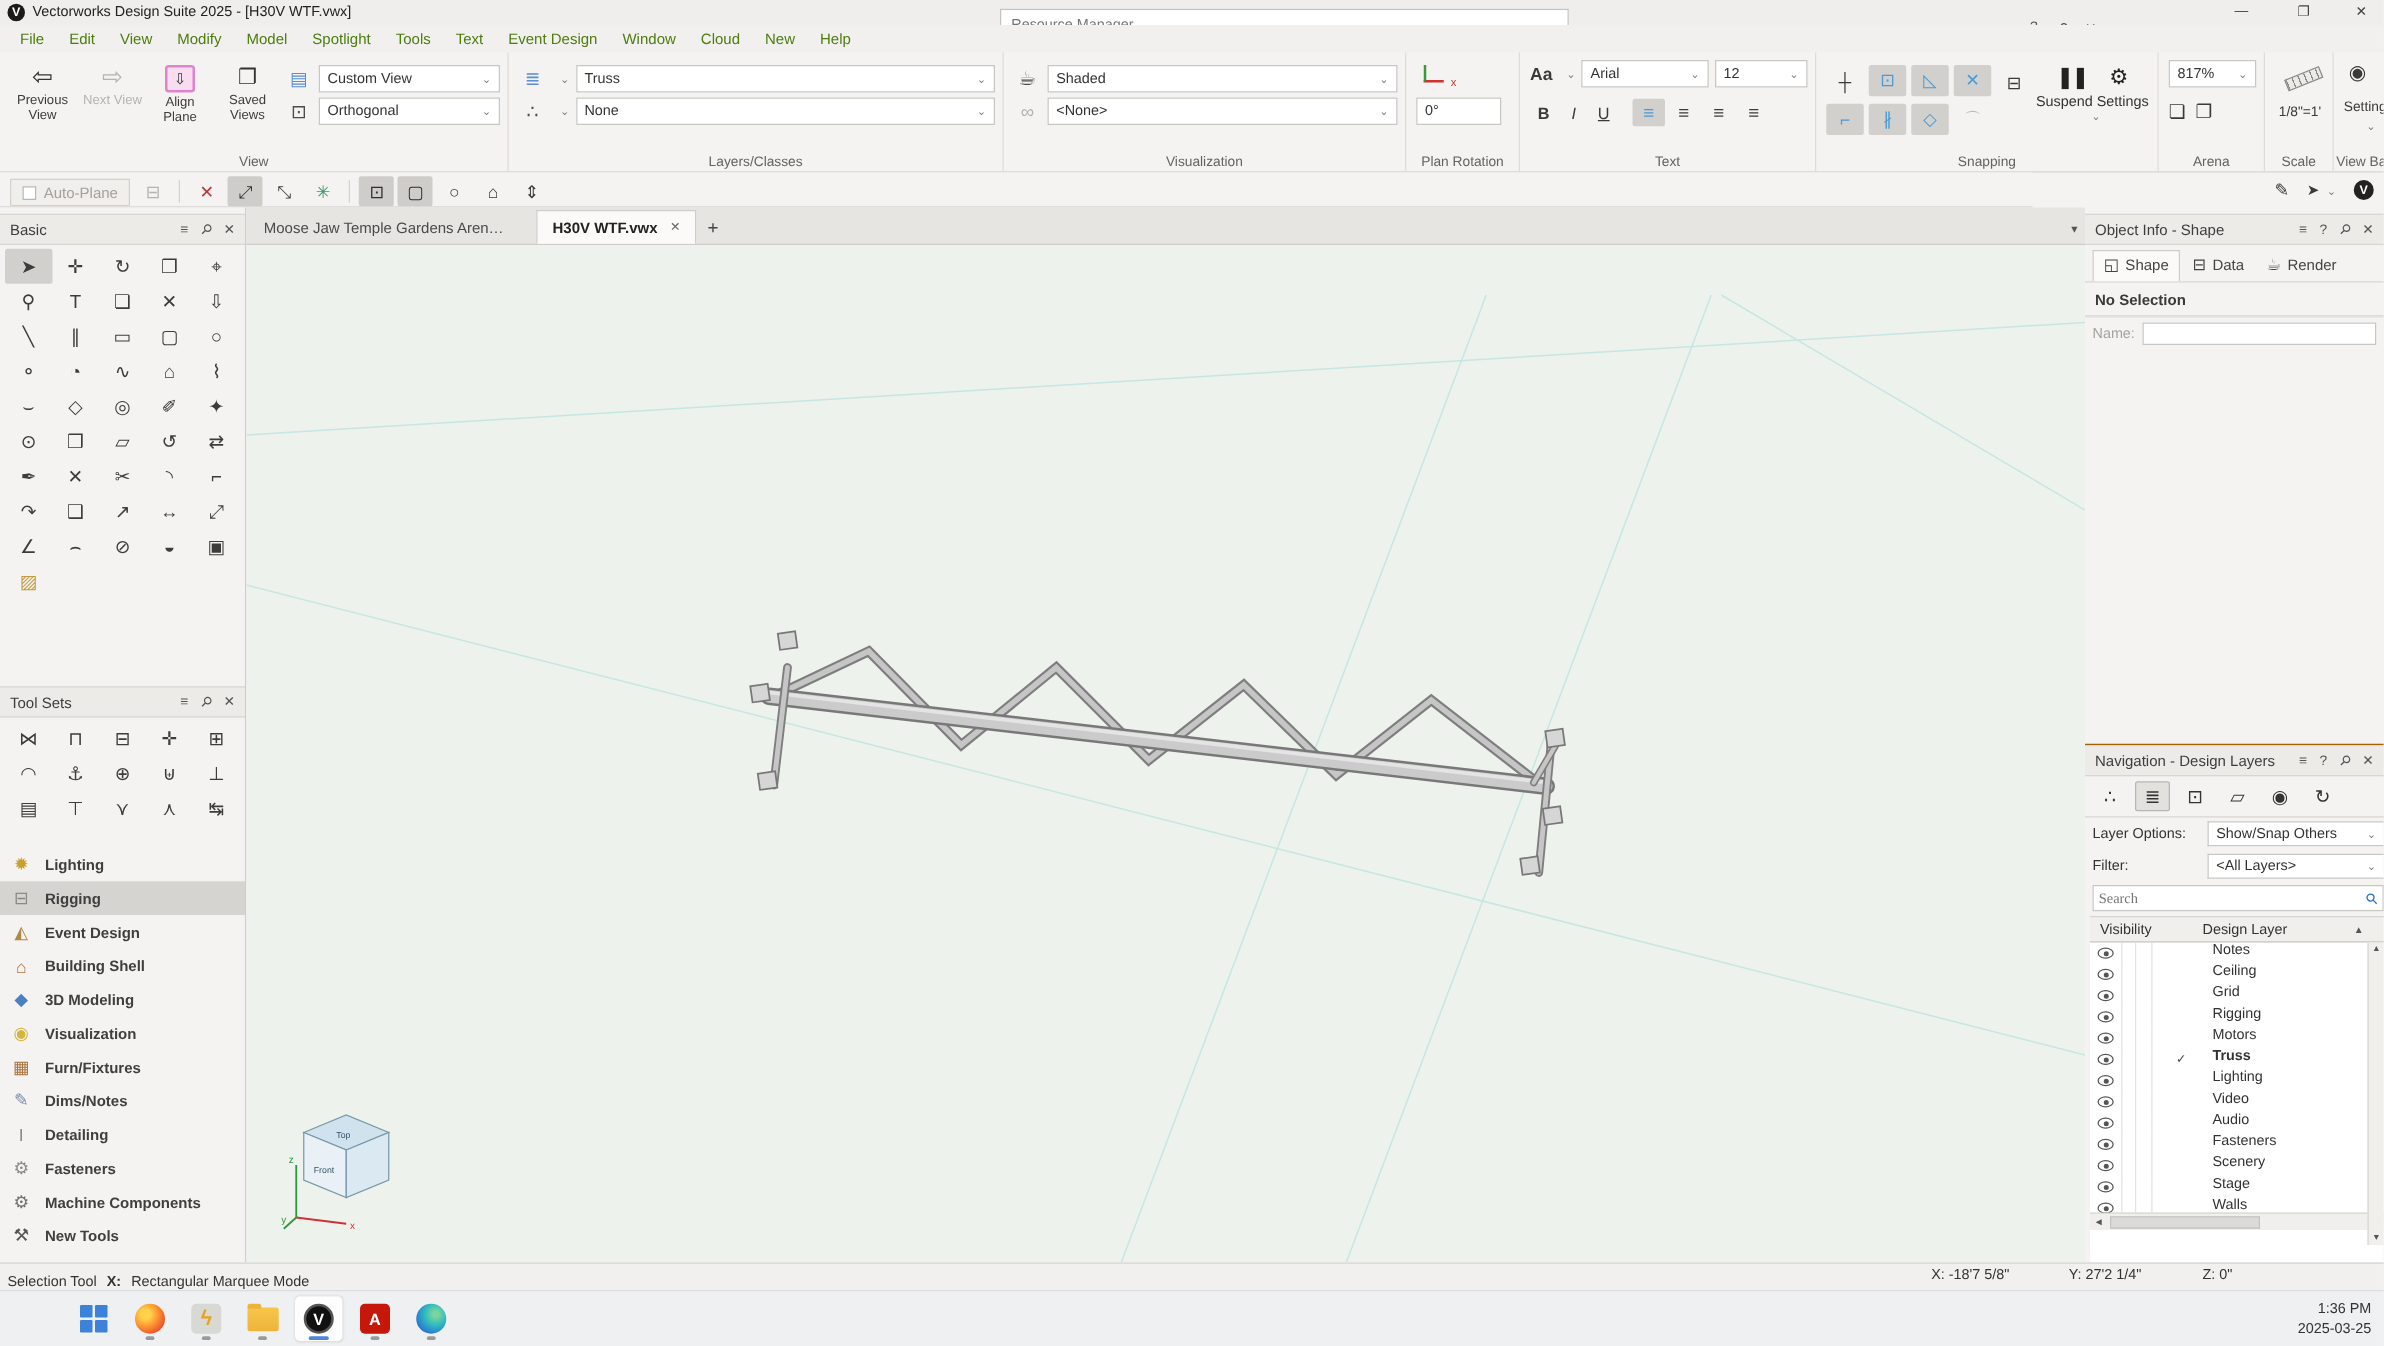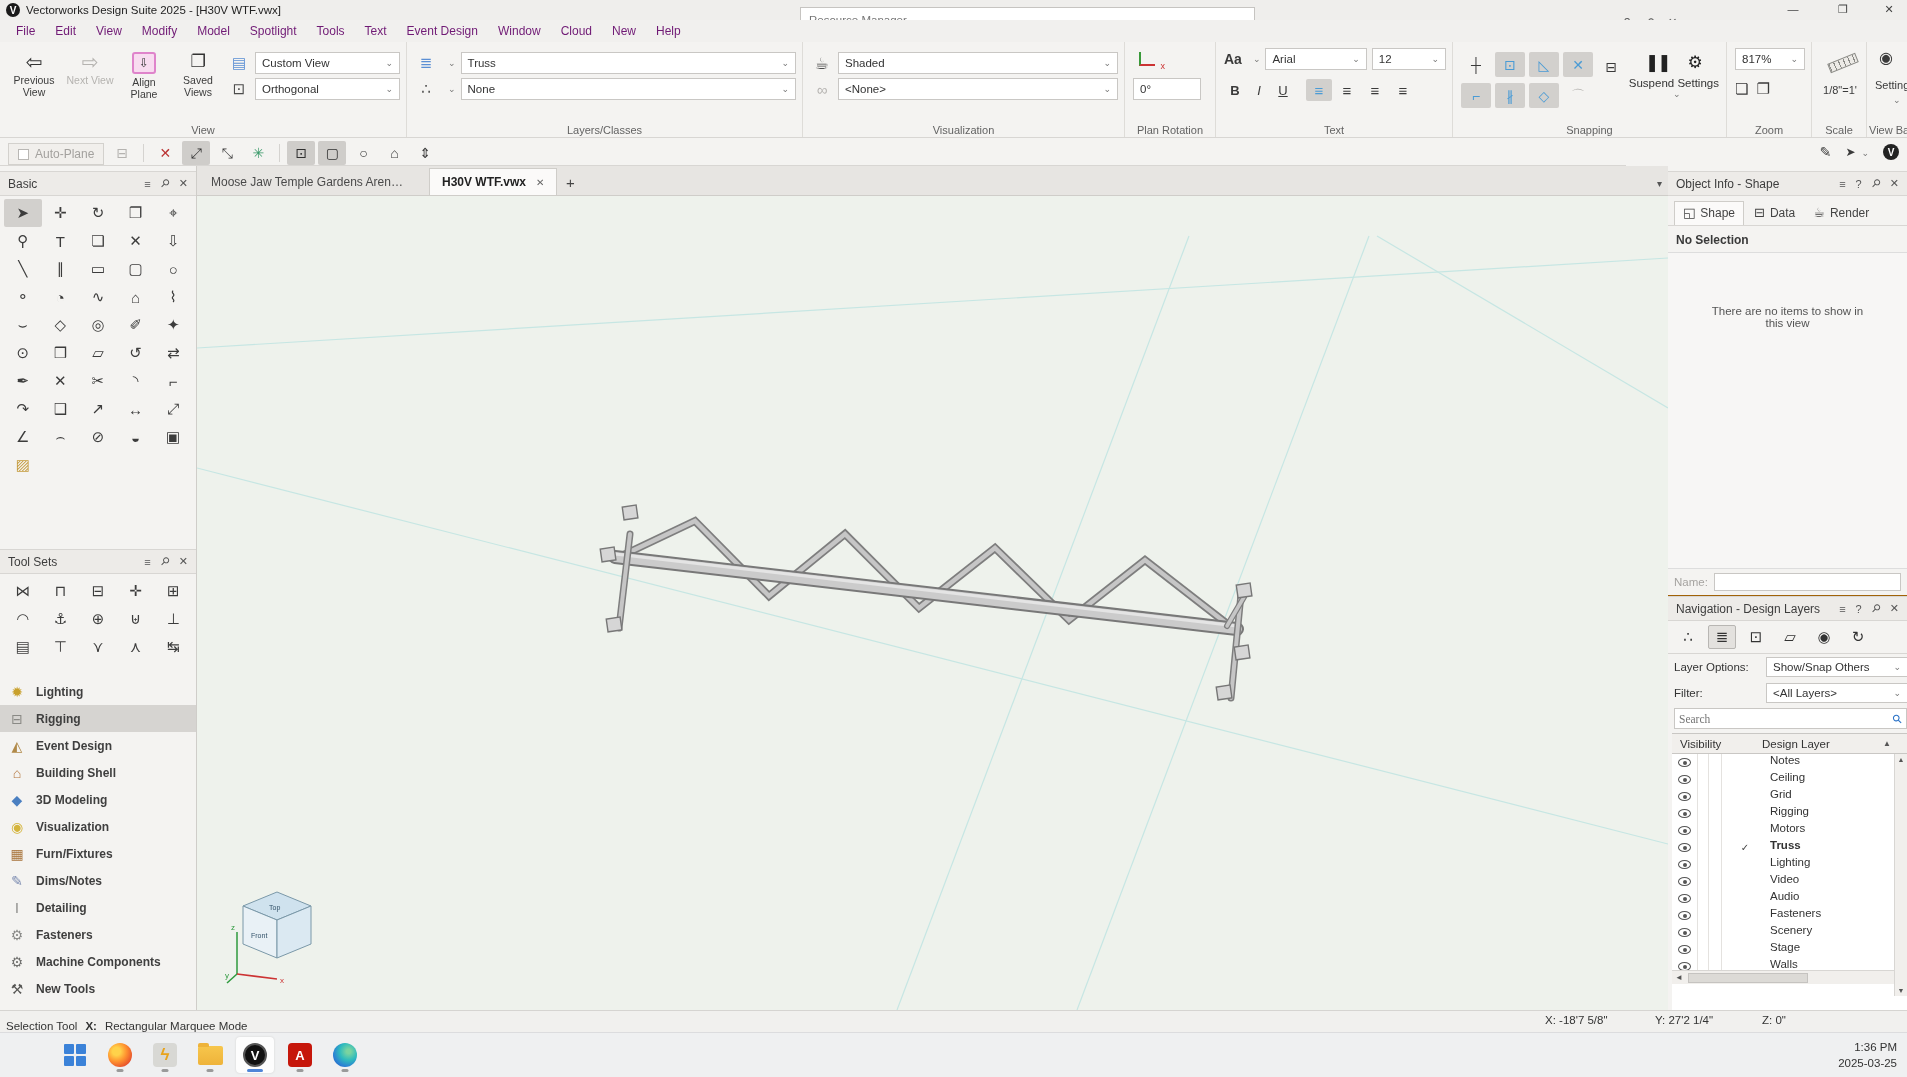--- a/index.html
+++ b/index.html
@@ -15,21 +15,21 @@
 .palctl{position:absolute;top:16px;color:#555;font-size:11px}
 #acct{position:absolute;left:1694px;top:22px;display:flex;align-items:center;gap:14px}
 .home-ic{position:relative;font-size:15px;color:#333}
 .home-ic i{position:absolute;right:-4px;top:-2px;width:7px;height:7px;border-radius:50%;background:#d22;border:1px solid #efeeec}
 .mag{display:inline-block;transform:rotate(-45deg);font-size:14px;color:#333}
 .person{width:14px;height:13px;position:relative;display:inline-block}
 .person::before{content:"";position:absolute;top:0;left:4px;width:6px;height:6px;border:1.4px solid #444;border-radius:50%}
 .person::after{content:"";position:absolute;bottom:0;left:1px;width:12px;height:6px;border:1.4px solid #444;border-bottom:none;border-radius:7px 7px 0 0}
 
 #menubar{position:absolute;left:0;top:20px;width:1907px;height:22px;background:#f1f0ee;display:flex;align-items:center;padding-left:6px}
-.menu-item{padding:0 10px;color:#701a75}
+.menu-item{padding:0 10px;color:#4d7c0f}
 
 #toolbar{position:absolute;left:0;top:42px;width:1907px;height:96px;background:#f4f3f1;border-bottom:1px solid #d8d6d3;display:flex}
 .tsec{position:relative;height:100%;border-right:1px solid #dedcd8;padding:6px 6px 18px 8px;display:flex;align-items:flex-start;gap:4px}
 .sec-label{position:absolute;bottom:1px;left:0;right:0;text-align:center;font-size:11px;color:#636363;font-weight:normal}
 .tbtn{display:flex;flex-direction:column;align-items:center;width:52px;color:#333;gap:3px;padding-top:4px}
 .tbtn .big{font-size:20px;line-height:20px}
 .tbtn .lbl{font-size:10.5px;line-height:1.1;text-align:center;color:#3c3c3c}
 .tbtn.dis,.tbtn.dis .lbl{color:#b5b3b0}
 .alignplane{width:24px;height:22px;border:2px solid #df84cb;background:#f8dcf0;border-radius:3px;display:flex;align-items:center;justify-content:center;font-size:12px;color:#333}
 .combo{background:#fff;border:1px solid #c9c7c4;height:22px;display:flex;align-items:center;justify-content:space-between;padding:0 6px;font-size:11.5px;color:#333;white-space:nowrap;overflow:hidden}
@@ -344,21 +344,21 @@
 
   <div class="tsec" style="width:85px;flex-direction:column">
     <div class="combo" style="width:70px">
         <span>817%</span>
         <span class="caret">⌄</span>
       </div>
     <div class="irow" style="margin-top:6px;gap:8px;font-size:15px">
       <span>❏</span>
       <span>❐</span>
     </div>
-    <div class="sec-label">Zoom</div>
+    <div class="sec-label">Arena</div>
   </div>
 
   <div class="tsec" style="width:55px;flex-direction:column;align-items:center">
     <span class="ruler"></span>
     <span style="font-size:11px;margin-top:8px">1/8"=1'</span>
     <div class="sec-label">Scale</div>
   </div>
 
   <div class="tsec" style="width:40px;flex-direction:column;align-items:flex-start;border-right:none;overflow:hidden">
     <span style="font-size:16px;padding-left:4px">◉</span>
@@ -635,23 +635,20 @@
             <span class="oitab-ic">⊟</span>
             <span>Data</span>
           </div>
 
           <div class="oitab">
             <span class="oitab-ic">☕</span>
             <span>Render</span>
           </div>
         </div>
       <div class="nosel">No Selection</div>
-      <div class="oi-empty">
-          <span style="max-width:170px;text-align:center">There are no items to show in this view</span>
-        </div>
       <div class="namerow">
         <label>Name:</label>
         <input style="">
       </div>
     </div>
 
     <div id="navpanel">
       <div class="pal-hdr">
         <span class="t">Navigation - Design Layers</span>
         <span class="c">≡</span>

